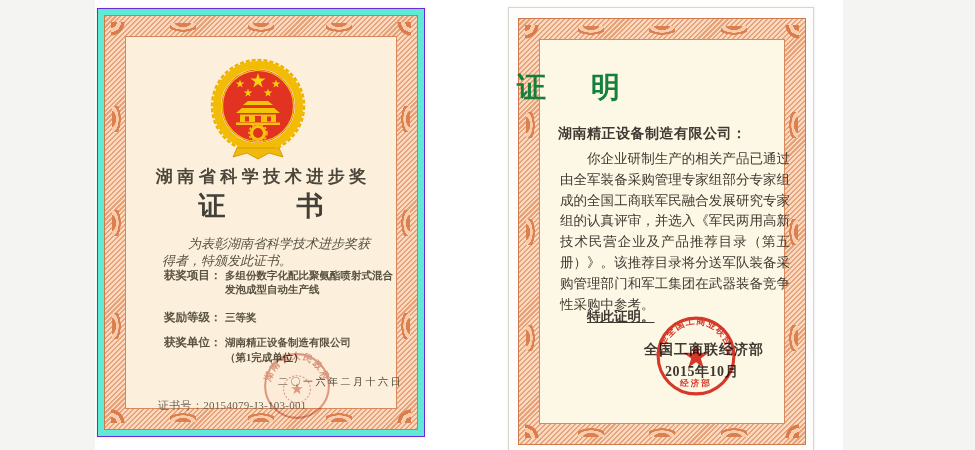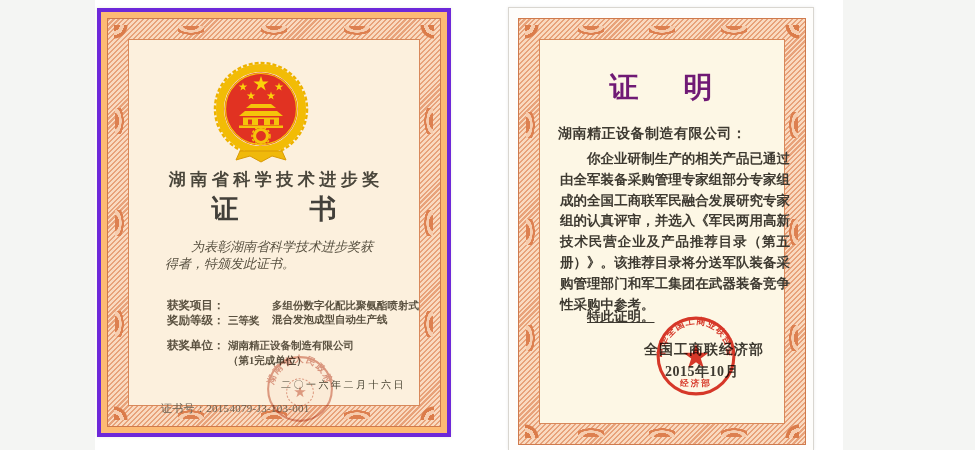--- a/index.html
+++ b/index.html
@@ -7,22 +7,22 @@
   .stage {
     position:relative; width:975px; height:450px; overflow:hidden;
     background:#f4f5f3;
     font-family:"Liberation Serif", serif;
   }
   .photo-strip { position:absolute; left:95px; top:0; width:748px; height:450px; background:#ffffff; }
 
   
   .cert { position:absolute; }
   .cert-left {
-    left:97px; top:8px; width:354px; height:429px;
-    background:#fdba74; border:4px solid #6d28d9;
+    left:97px; top:8px; width:328px; height:429px;
+    background:#5eead4; border:1px solid #6d28d9;
     box-shadow:0 0 3px rgba(120,80,40,.12);
   }
   .cert-right {
     left:508px; top:7px; width:306px; height:443px;
     background:#fefdfb; border:1px solid #d9d6d0; border-bottom:none;
     box-shadow:0 0 3px rgba(0,0,0,.08);
   }
 
   
   .band {
@@ -74,38 +74,38 @@
     left:64px; right:34px; top:226px;
     font-style:italic; font-size:13px; line-height:17px; color:#575040;
   }
   .l-body .indent { text-indent:2em; }
   .l-field {
     display:flex; font-weight:bold; color:#5a5140;
     font-size:11.5px; line-height:13.5px;
   }
   .l-field .flabel { flex:0 0 61px; }
   .l-field .fvalue { flex:1; font-size:10.5px; }
-  .f1 { left:66px; right:26px; top:287px;gap:44px; }
+  .f1 { left:66px; right:26px; top:260px; }
   .f2 { left:66px; right:26px; top:302px; }
   .f3 { left:66px; right:30px; top:327px; }
   .fnote { margin-top:1px; }
   .l-date { left:180px; top:366px; font-size:10px; letter-spacing:2.5px; color:#45402f; }
   .l-certno { left:60px; top:389px; font-size:11px; letter-spacing:.3px; color:#6a6152; }
   .seal-left { left:163px; top:341px; width:72px; height:72px; mix-blend-mode:multiply; opacity:.62; }
 
   
   .rc { position:absolute; z-index:3; color:#3e3a31; }
   .r-title {
-    left:0; right:0; top:60px; text-align:center;
-    font-weight:bold; font-size:29px; letter-spacing:8px; text-indent:8px; color:#701a75;
+    left:0; right:0; top:60px; text-align:left;
+    font-weight:bold; font-size:29px; letter-spacing:8px; text-indent:8px; color:#15803d;
   }
   .r-addressee { left:49px; top:117px; font-weight:bold; font-size:14px; letter-spacing:.5px; }
   .r-body {
     left:51px; right:23px; top:141px;
-    font-weight:bold; font-size:13.5px; line-height:20.8px;
+    font-weight:normal; font-size:13.5px; line-height:20.8px;
     text-indent:2em; text-align:justify;
   }
   .r-closing { left:51px; top:300px; font-weight:bold; font-size:13.5px; text-indent:2em;text-decoration:underline; }
   .r-issuer { left:135px; top:333px; font-weight:bold; font-size:14px; letter-spacing:1px; }
   .r-date   { left:156px; top:355px; font-weight:bold; font-size:14px; letter-spacing:.5px; }
   .seal-right { left:145px; top:306px; width:84px; height:84px; mix-blend-mode:multiply; opacity:.92; z-index:4; }
 </style>
 </head>
 <body>
 

